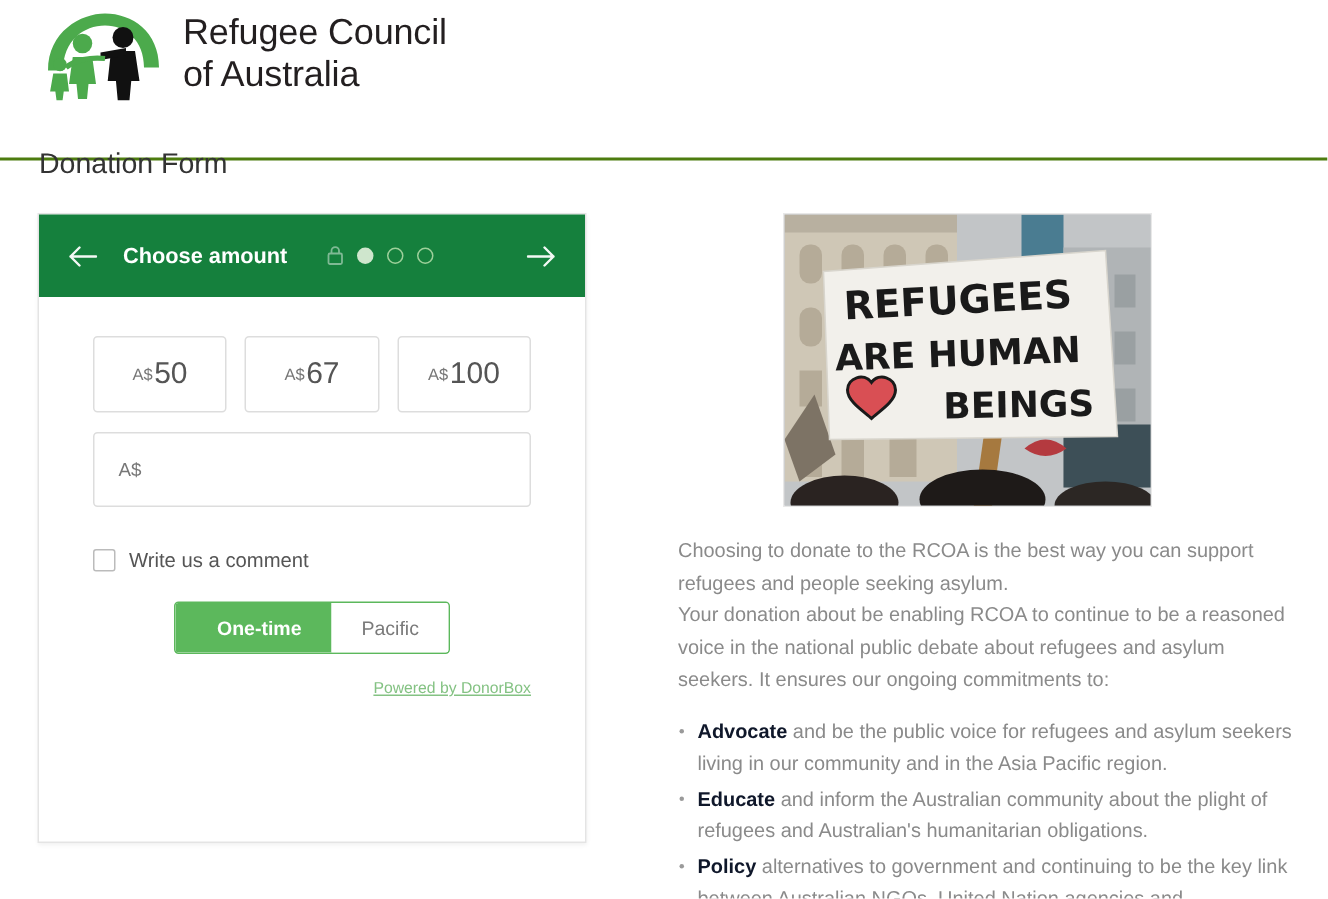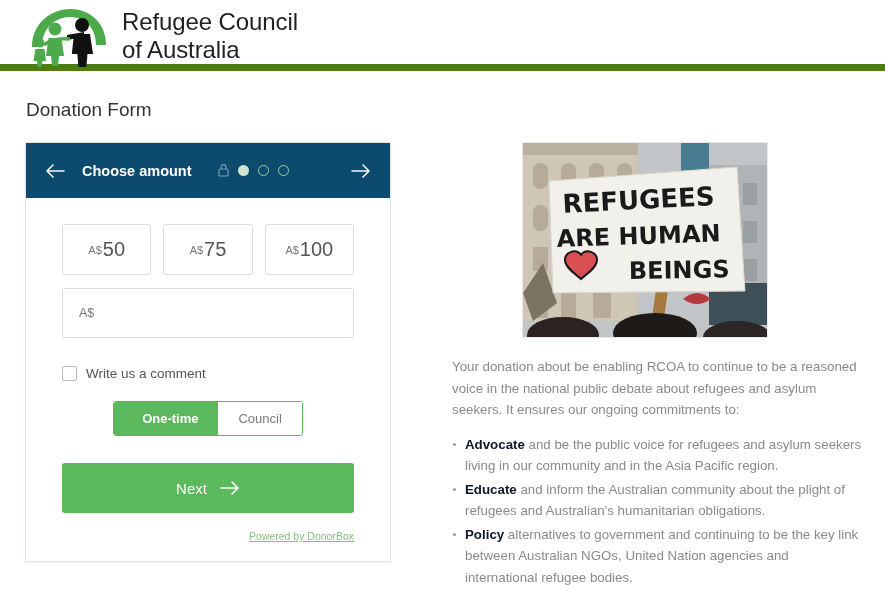--- a/index.html
+++ b/index.html
@@ -6,22 +6,22 @@
   html, body {
     width: 885px; height: 599px;
     background: #ffffff;
     font-family: "Liberation Sans", sans-serif;
     overflow: hidden;
   }
   .page { position: relative; width: 885px; height: 599px; }
 
   
   .site-header {
-    position: absolute; left: 0; top: 0; width: 885px; height: 71px;
-    border-bottom: 7px solid #4d7c0f;
+    position: absolute; left: 0; top: 0; width: 885px; height: 107px;
+    border-bottom: 2px solid #4d7c0f;
   }
   .brand { position: absolute; left: 26px; top: 5px; display: flex; align-items: center; }
   .brand-logo { width: 86px; height: 62px; flex: 0 0 86px; }
   .brand-text {
     margin-left: 10px; color: #231f20;
     font-size: 24px; line-height: 1.16; font-weight: 400;
     letter-spacing: -0.1px; white-space: pre-line;
   }
 
   
@@ -32,21 +32,21 @@
 
   
   .form-card {
     position: absolute; left: 25px; top: 142px;
     width: 366px; height: 420px;
     background: #ffffff;
     border: 1px solid #e4e4e4;
     box-shadow: 0 1px 3px rgba(0,0,0,0.06);
   }
   .form-header {
-    height: 55px; background: #0c4a6e;
+    height: 55px; background: #15803d;
     display: flex; align-items: center; padding: 0 18px;
     position: relative;
   }
   .hdr-arrow {
     color: #ffffff; opacity: 0.95; width: 22px; height: 22px;
     display: flex; align-items: center; justify-content: center;
     cursor: pointer; flex: 0 0 22px;
   }
   .hdr-arrow svg { display: block; }
   .hdr-title {
@@ -197,52 +197,44 @@
 
     <div class="form-body">
 
       <div class="amount-row">
         <div class="amount-btn">
           <span class="amt-cur">A$</span>
           <span class="amt-val">50</span>
         </div>
         <div class="amount-btn">
           <span class="amt-cur">A$</span>
-          <span class="amt-val">75</span>
+          <span class="amt-val">67</span>
         </div>
         <div class="amount-btn">
           <span class="amt-cur">A$</span>
           <span class="amt-val">100</span>
         </div>
       </div>
 
       <div class="custom-amount">
         <span class="cur">A$</span>
       </div>
 
       <div class="comment-row">
         <span class="checkbox"></span>
         <span class="comment-label">Write us a comment</span>
       </div>
 
       <div class="toggle-wrap">
         <div class="toggle">
           <span class="toggle-opt active">One-time</span>
-          <span class="toggle-opt inactive">Council</span>
+          <span class="toggle-opt inactive">Pacific</span>
         </div>
       </div>
 
-      <div class="next-btn">
-        <span class="next-label">Next</span>
-        <span>
-          <svg width="20" height="16" viewBox="0 0 20 16">
-            <path d="M12 2 L18 8 L12 14 M18 8 H1" stroke="#ffffff" stroke-width="1.6" fill="none" stroke-linecap="round" stroke-linejoin="round"></path>
-          </svg>
-        </span>
-      </div>
 
       <div class="powered">Powered by DonorBox</div>
 
     </div>
   </div>
 
   <div class="right-col">
 
     <div class="photo">
       <svg width="246" height="196" viewBox="0 0 246 196">
@@ -294,20 +286,21 @@
           <path d="M58 112 c-5 -7 -16 -3 -16 5 c0 8 12 15 16 19 c4 -4 16 -11 16 -19 c0 -8 -11 -12 -16 -5 z" fill="#d94f54" stroke="#1a1a1a" stroke-width="2"></path>
           <ellipse cx="40" cy="192" rx="36" ry="18" fill="#2a2321"></ellipse>
           <ellipse cx="132" cy="190" rx="42" ry="20" fill="#1e1a18"></ellipse>
           <ellipse cx="214" cy="194" rx="34" ry="16" fill="#2c2724"></ellipse>
           <path d="M160 156 q14 -12 28 0 q-14 10 -28 0z" fill="#b43a3f"></path>
         </g>
       </svg>
     </div>
 
     <div class="intro">
+      <p>Choosing to donate to the RCOA is the best way you can support refugees and people seeking asylum.</p>
       <p>Your donation about be enabling RCOA to continue to be a reasoned voice in the national public debate about refugees and asylum seekers. It ensures our ongoing commitments to:</p>
     </div>
 
     <ul class="commit-list">
       <li>
         <b>Advocate</b><span> and be the public voice for refugees and asylum seekers living in our community and in the Asia Pacific region.</span>
       </li>
       <li>
         <b>Educate</b><span> and inform the Australian community about the plight of refugees and Australian's humanitarian obligations.</span>
       </li>

